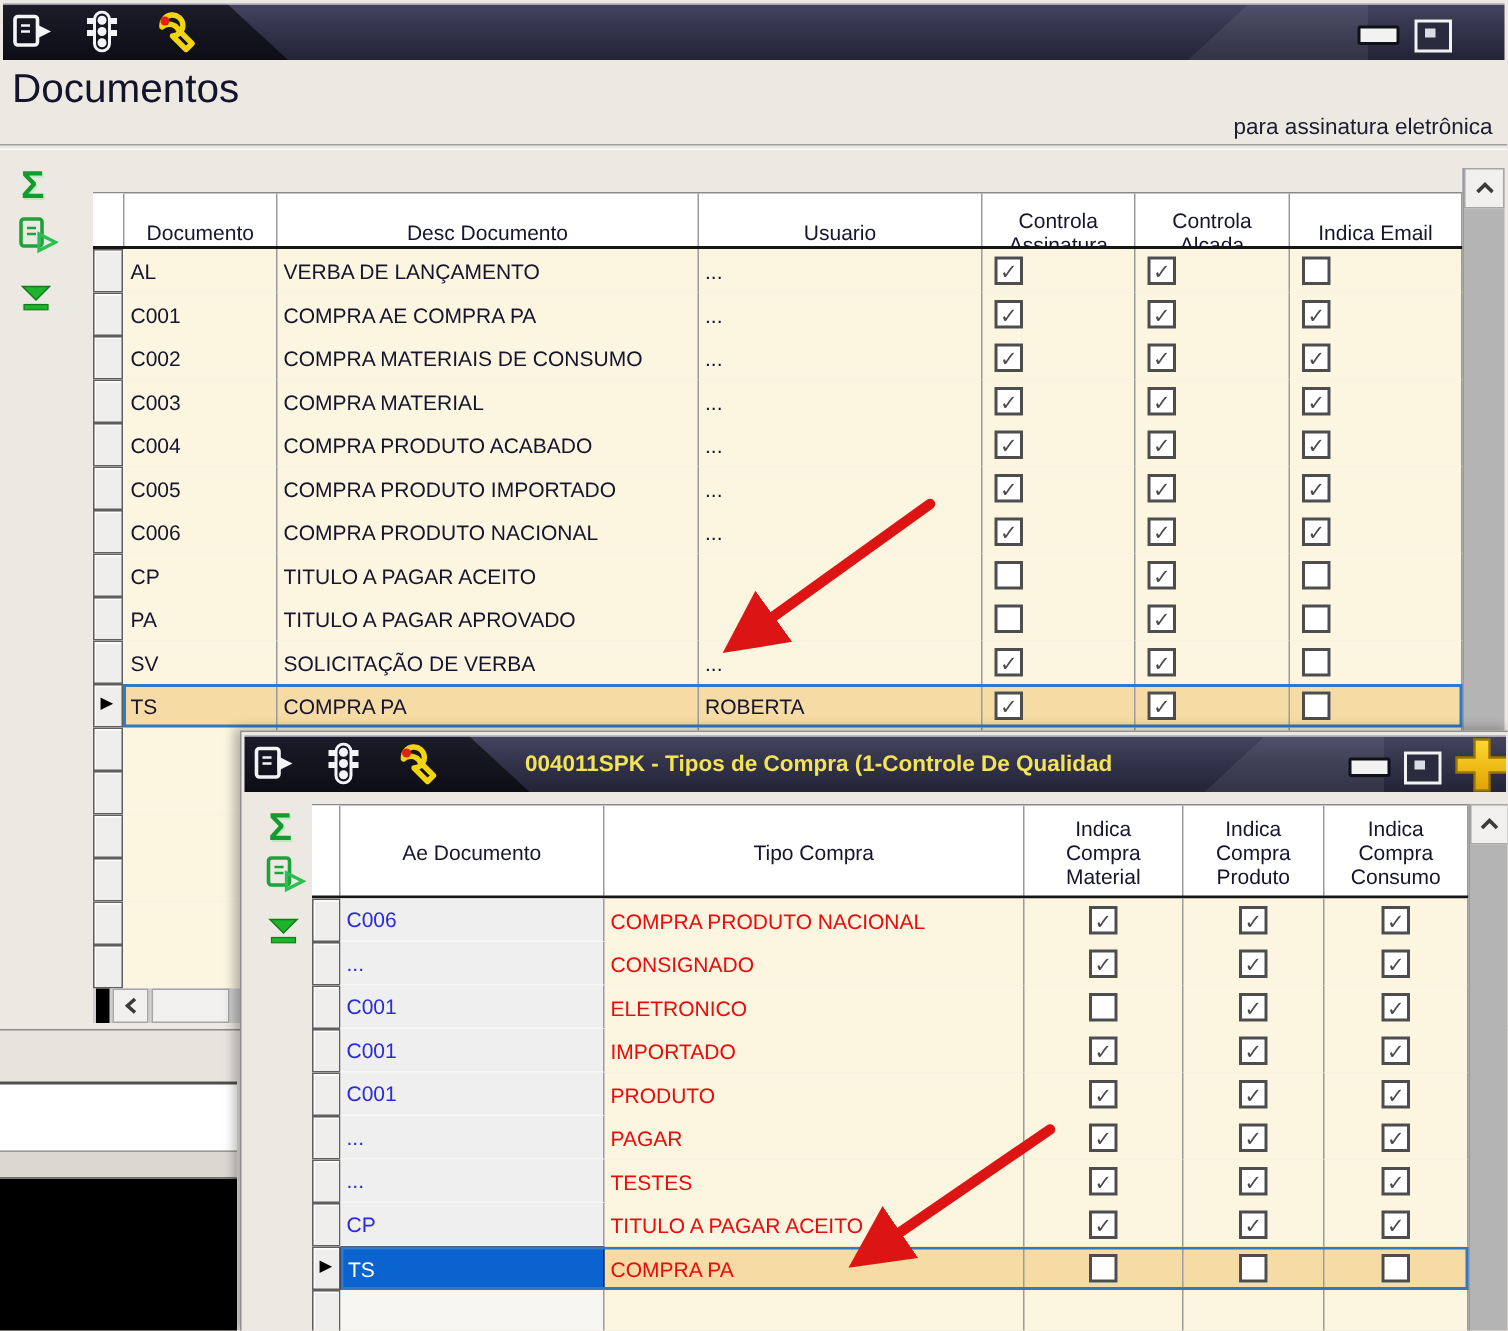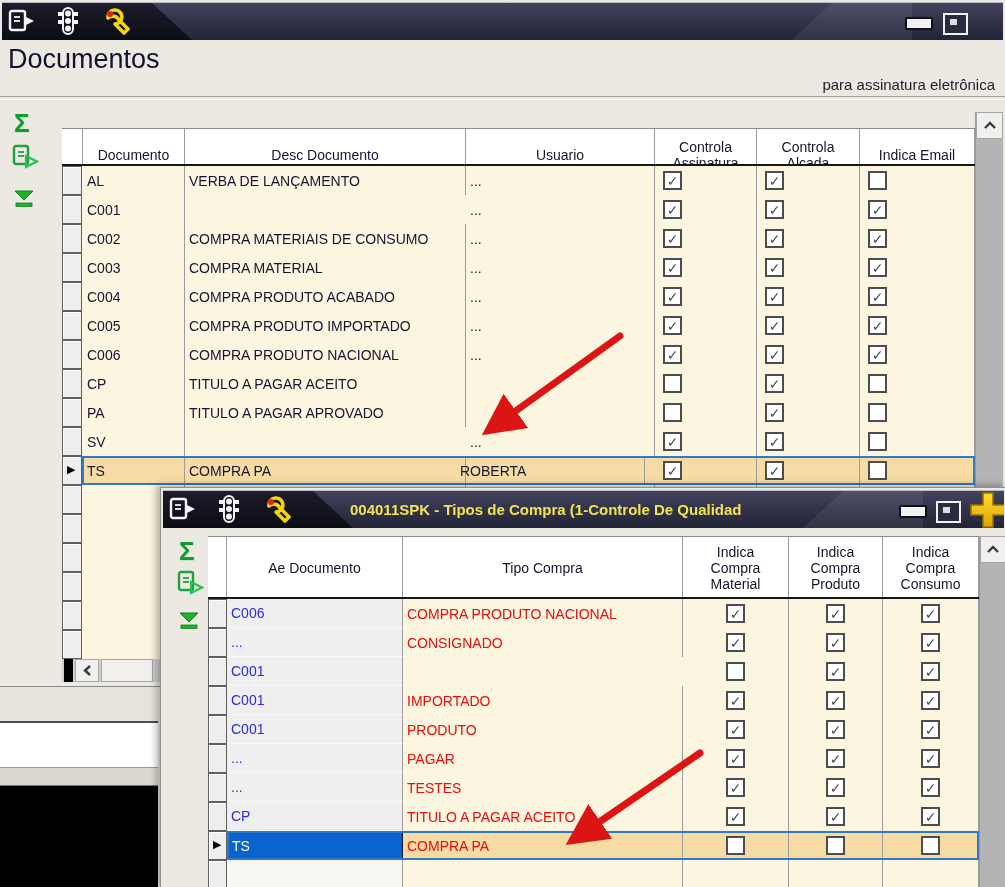--- a/index.html
+++ b/index.html
@@ -192,20 +192,21 @@
         <div class="cell cbcell" style="left: 695px; width: 103px;">
           <div class="cb">✓</div>
         </div>
         <div class="cell cbcell" style="left: 798px; width: 115px;">
           <div class="cb"></div>
         </div>
       </div>
       <div class="row" style="top: 29px;">
         <div class="selcell" style="width: 20px;"></div>
         <div class="cell txt" style="left: 21px; width: 102px;">C001</div>
+        <div class="cell txt" style="left: 123px; width: 281px;">COMPRA AE COMPRA PA</div>
         <div class="cell txt" style="left: 404px; width: 189px;">...</div>
         <div class="cell cbcell" style="left: 593px; width: 102px;">
           <div class="cb">✓</div>
         </div>
         <div class="cell cbcell" style="left: 695px; width: 103px;">
           <div class="cb">✓</div>
         </div>
         <div class="cell cbcell" style="left: 798px; width: 115px;">
           <div class="cb">✓</div>
         </div>
@@ -311,38 +312,39 @@
         <div class="cell cbcell" style="left: 695px; width: 103px;">
           <div class="cb">✓</div>
         </div>
         <div class="cell cbcell" style="left: 798px; width: 115px;">
           <div class="cb"></div>
         </div>
       </div>
       <div class="row" style="top: 261px; text-decoration: underline;">
         <div class="selcell" style="width: 20px;"></div>
         <div class="cell txt" style="left: 21px; width: 102px;">SV</div>
+        <div class="cell txt" style="left: 123px; width: 281px;">SOLICITAÇÃO DE VERBA</div>
         <div class="cell txt" style="left: 404px; width: 189px;">...</div>
         <div class="cell cbcell" style="left: 593px; width: 102px;">
           <div class="cb">✓</div>
         </div>
         <div class="cell cbcell" style="left: 695px; width: 103px;">
           <div class="cb">✓</div>
         </div>
         <div class="cell cbcell" style="left: 798px; width: 115px;">
           <div class="cb"></div>
         </div>
       </div>
       <div class="row selrow" style="top: 290px;">
         <div class="selcell" style="width: 20px;">
           <div class="marker">▶</div>
         </div>
         <div class="cell txt" style="left: 21px; width: 102px;">TS</div>
         <div class="cell txt" style="left: 123px; width: 281px;">COMPRA PA</div>
-        <div class="cell txt" style="left: 394px; width: 189px;">ROBERTA</div>
+        <div class="cell txt" style="left: 404px; width: 189px;">ROBERTA</div>
         <div class="cell cbcell" style="left: 593px; width: 102px;">
           <div class="cb">✓</div>
         </div>
         <div class="cell cbcell" style="left: 695px; width: 103px;">
           <div class="cb">✓</div>
         </div>
         <div class="cell cbcell" style="left: 798px; width: 115px;">
           <div class="cb"></div>
         </div>
         <div class="selline" style="left: 20px; width: 893px;"></div>
@@ -527,20 +529,21 @@
         <div class="cell cbcell" style="left: 581px; width: 94px;">
           <div class="cb">✓</div>
         </div>
         <div class="cell cbcell" style="left: 675px; width: 96px;">
           <div class="cb">✓</div>
         </div>
       </div>
       <div class="row" style="top: 58px;">
         <div class="selcell" style="width: 19px;"></div>
         <div class="cell ae" style="left: 19px; width: 176px;">C001</div>
+        <div class="cell tipo" style="left: 195px; width: 280px;">ELETRONICO</div>
         <div class="cell cbcell" style="left: 475px; width: 106px;">
           <div class="cb"></div>
         </div>
         <div class="cell cbcell" style="left: 581px; width: 94px;">
           <div class="cb">✓</div>
         </div>
         <div class="cell cbcell" style="left: 675px; width: 96px;">
           <div class="cb">✓</div>
         </div>
       </div>

